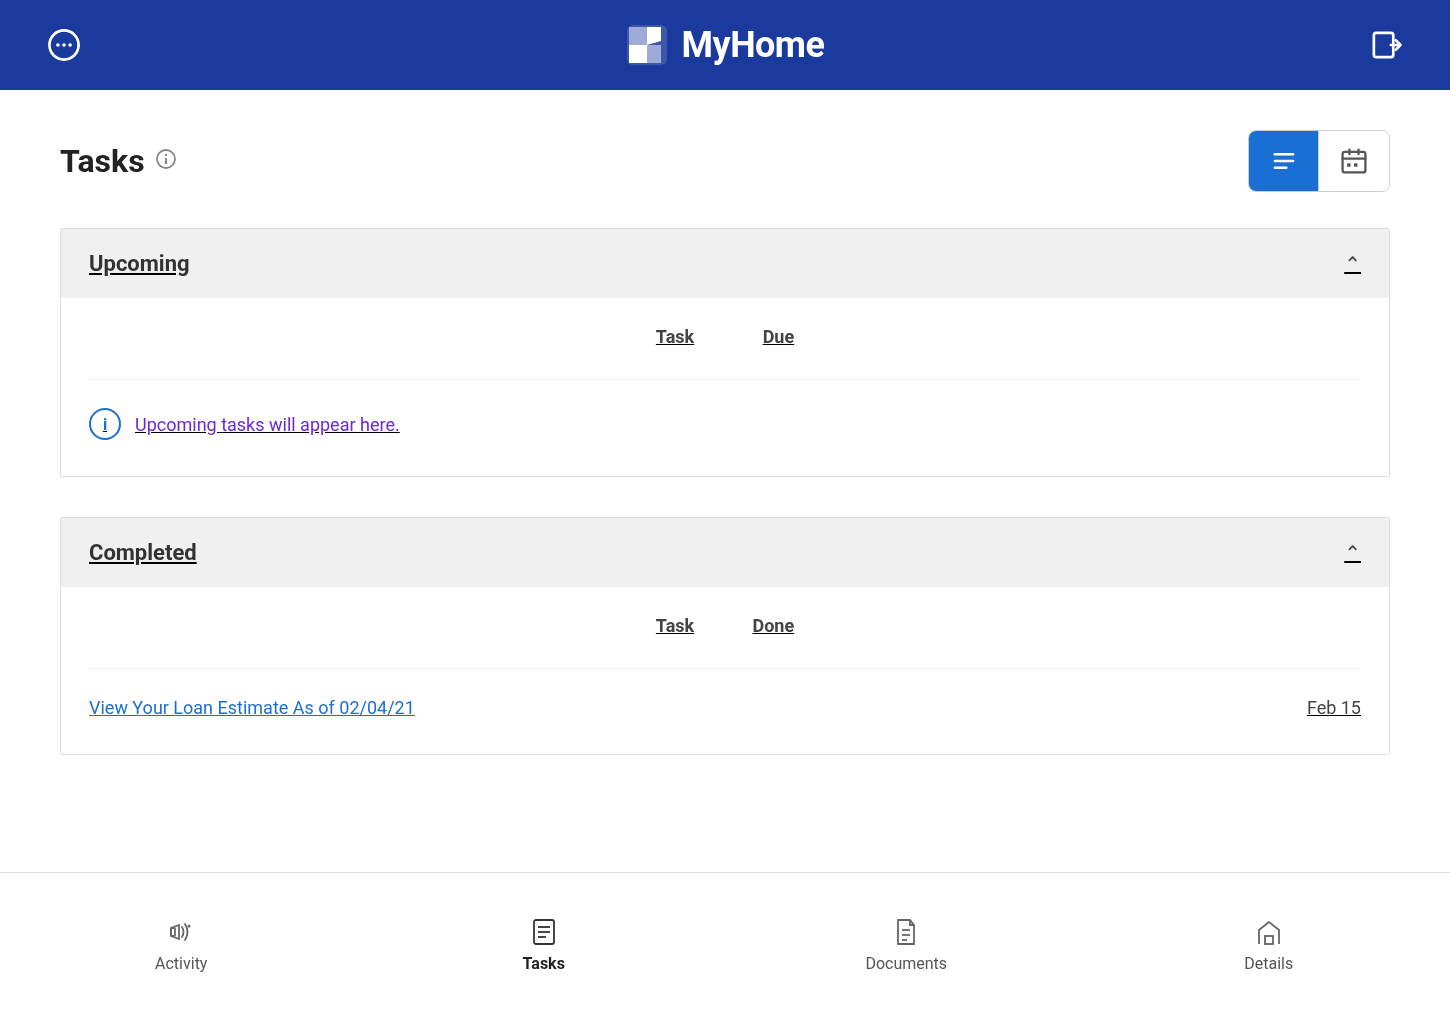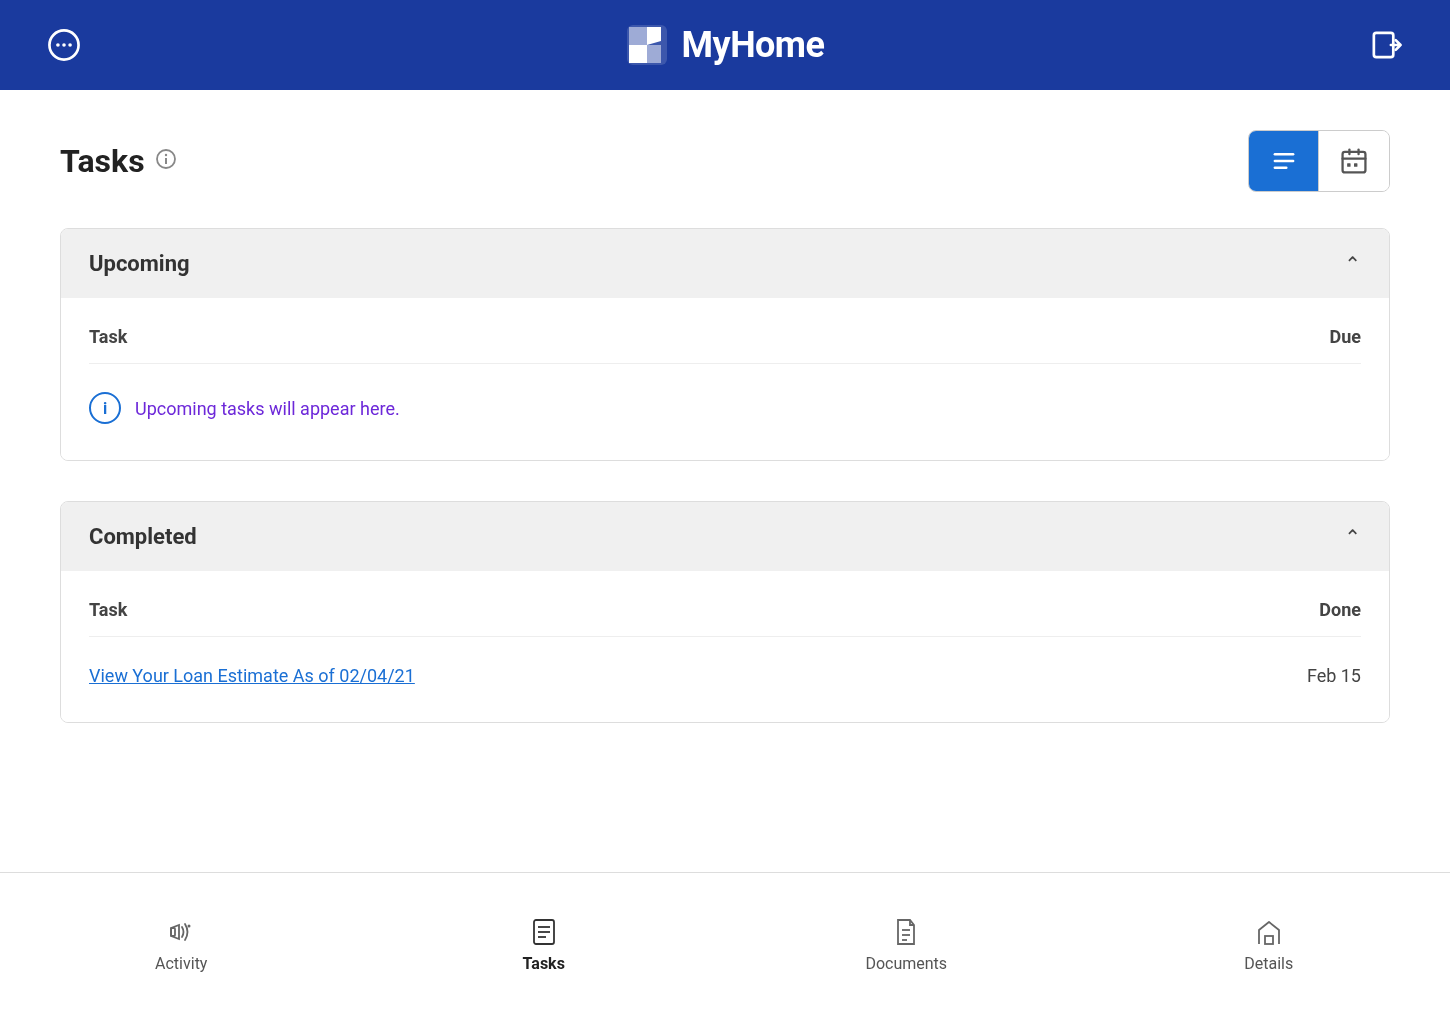--- a/index.html
+++ b/index.html
@@ -101,23 +101,24 @@
       background: #1a6fd4;
       color: white;
     }
     .view-btn:not(:last-child) {
       border-right: 1.5px solid #ccc;
     }
 
     
     .section {
       border: 1.5px solid #ddd;
-      border-radius: 8px;
+      border-radius: 2px;
       margin-bottom: 40px;
       overflow: hidden;
+      text-decoration: underline;
     }
     .section-header {
       background: #f0f0f0;
       padding: 22px 28px;
       display: flex;
       align-items: center;
       justify-content: space-between;
       cursor: pointer;
     }
     .section-title {
@@ -128,22 +129,22 @@
     .chevron {
       font-size: 20px;
       color: #444;
     }
     .section-body {
       background: white;
       padding: 28px 28px;
     }
     .table-header-row {
       display: flex;
-      justify-content: space-between;
-      padding-bottom: 16px;
+      justify-content: center;
+      padding-bottom: 32px;
       border-bottom: 1px solid #eee;
       margin-bottom: 20px;
     }
     .table-col-task {
       font-size: 18px;
       font-weight: 700;
       color: #444;
     }
     .table-col-due {
       font-size: 18px;

